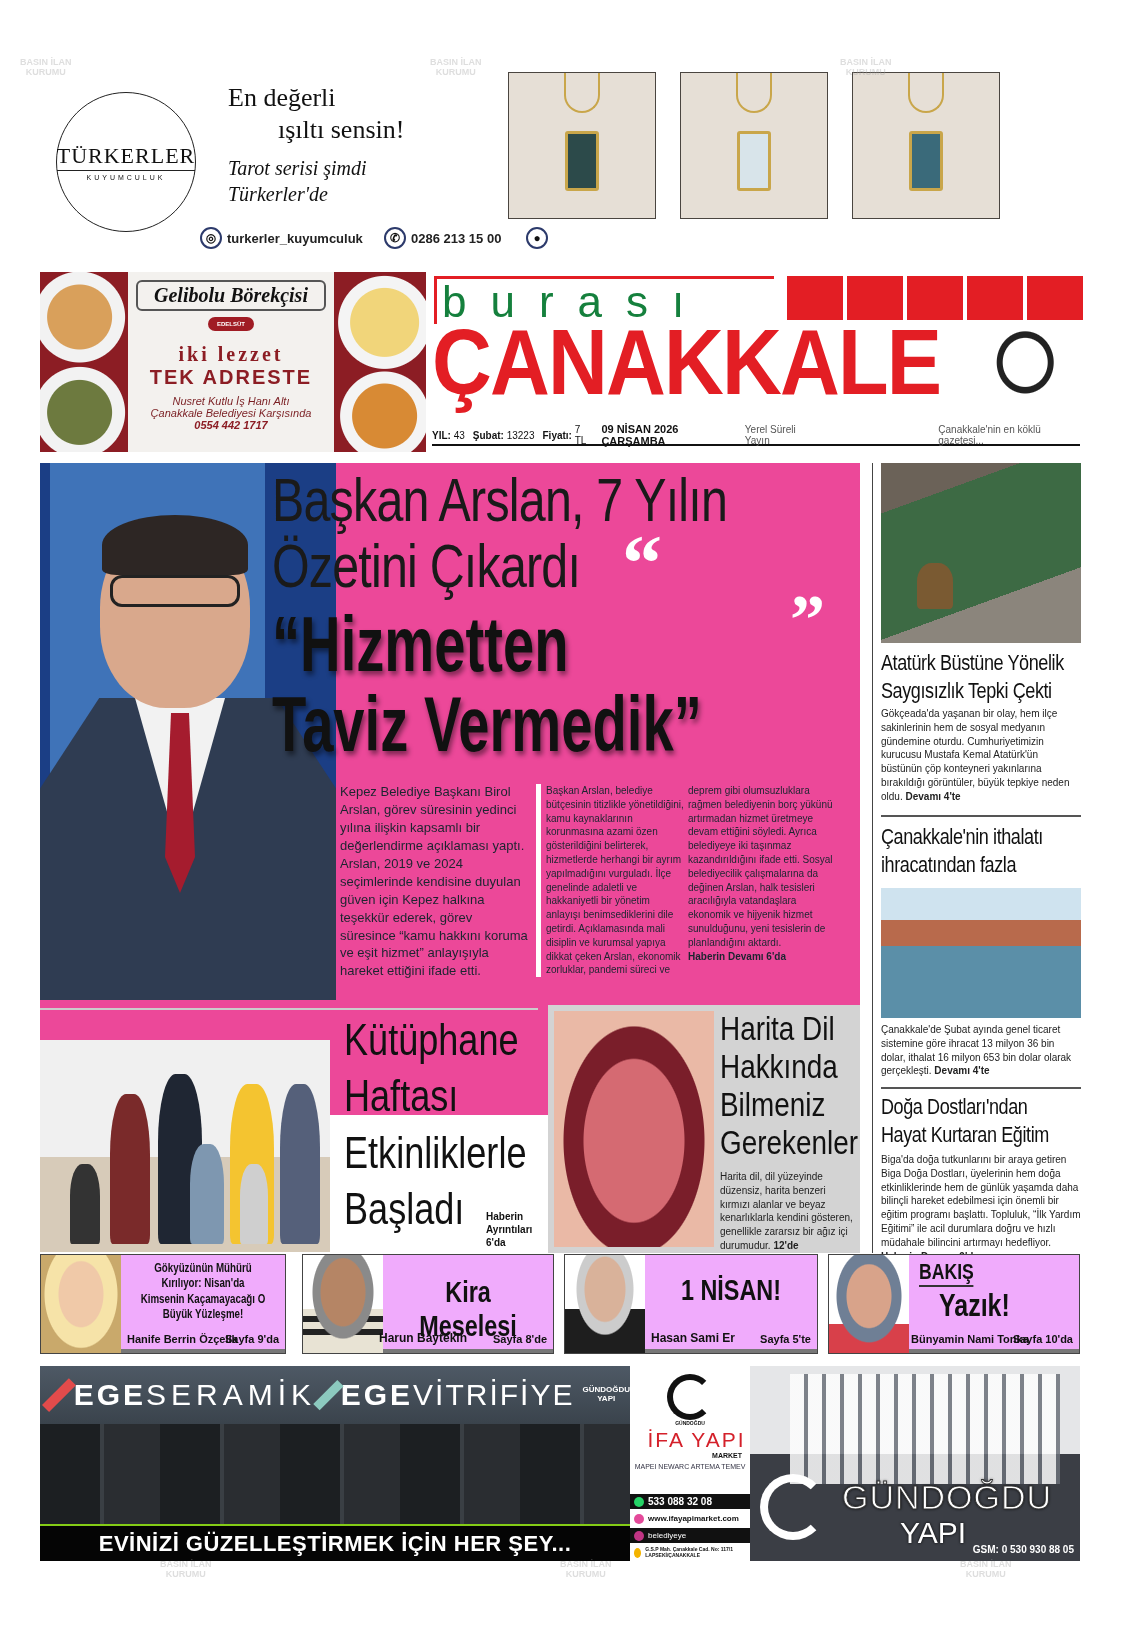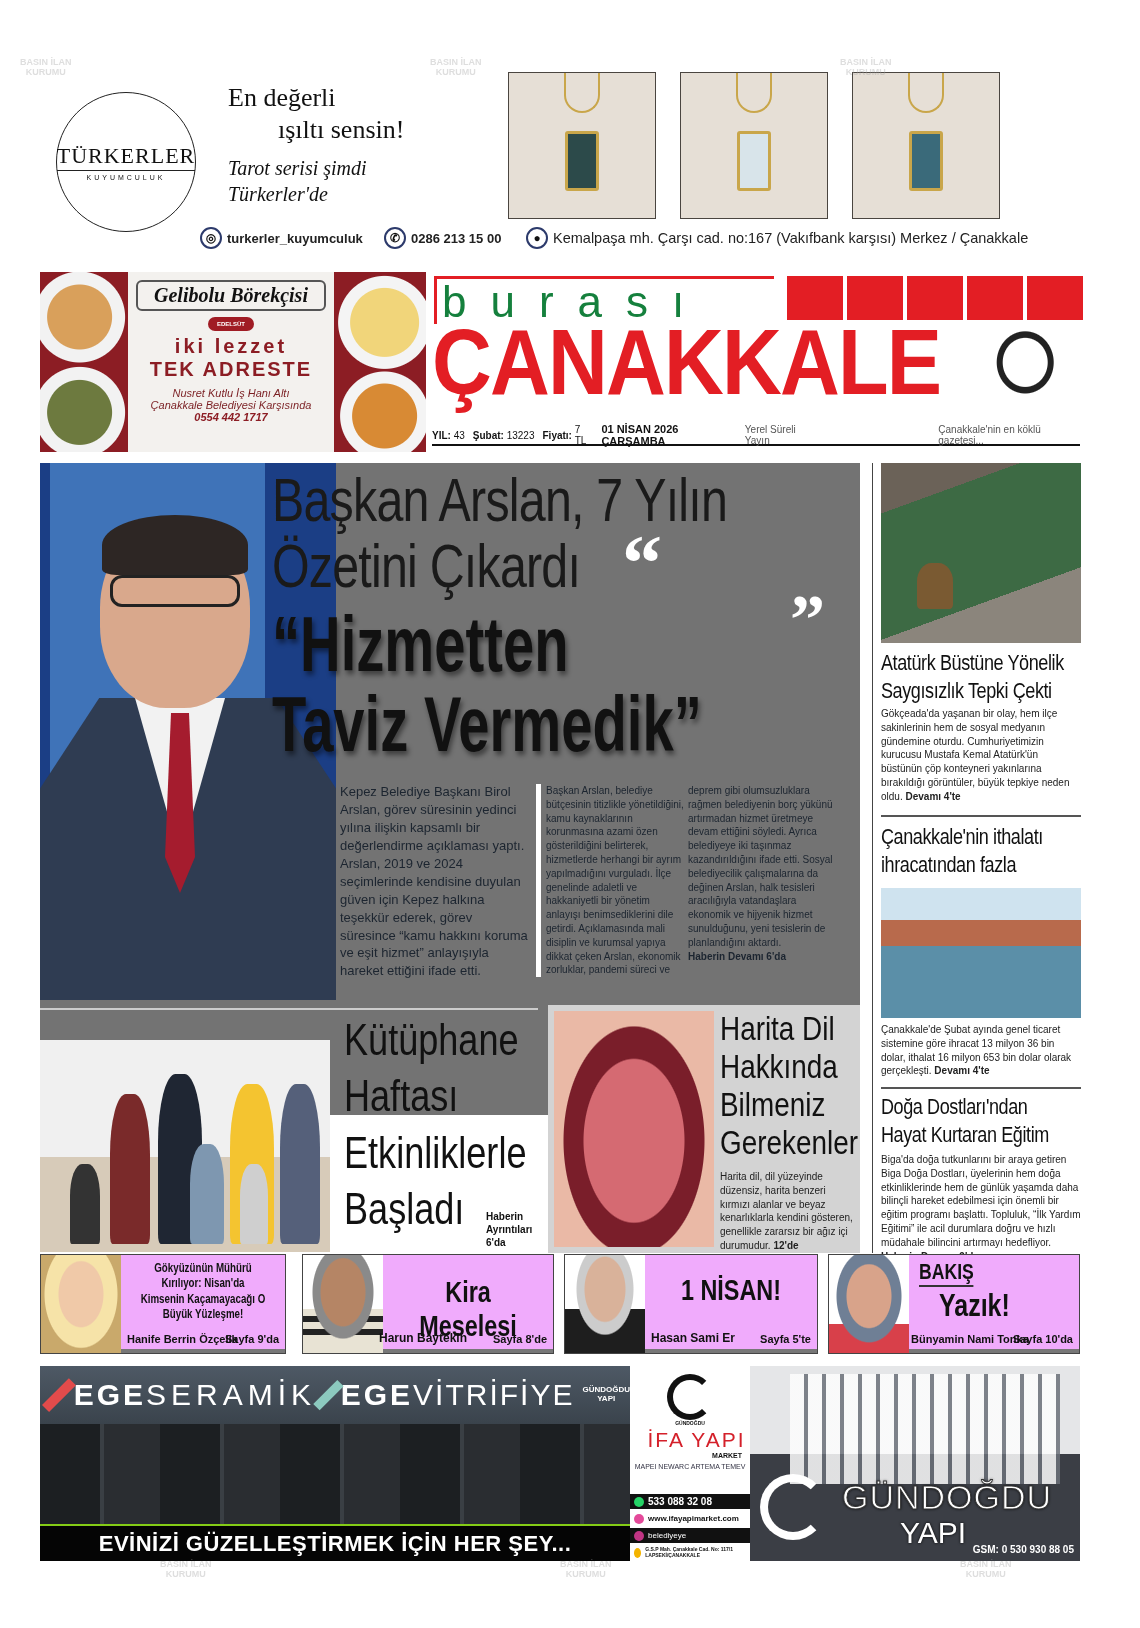--- a/index.html
+++ b/index.html
@@ -23,42 +23,42 @@
   .c-icon { width: 22px; height: 22px; border: 2px solid #2c3a6b; border-radius: 50%; display:inline-flex; align-items:center; justify-content:center; font-size: 12px; margin-right: 5px; color:#111; }
   .addr { font-weight: normal; font-size: 14.5px; }
 
   
   .borek { left: 40px; top: 272px; width: 386px; height: 180px; background: #8c1d24; overflow: hidden; }
   .borek .food-l { left: 0; top: 0; width: 88px; height: 180px; background: radial-gradient(circle at 45% 25%, #d9a05b 0 32px, #f2f2f2 33px 45px, transparent 46px), radial-gradient(circle at 45% 78%, #6d7a3f 0 32px, #f2f2f2 33px 45px, transparent 46px); }
   .borek .food-r { right: 0; top: 0; width: 92px; height: 180px; background: radial-gradient(circle at 55% 28%, #f1d57a 0 34px, #f4f4f4 35px 46px, transparent 47px), radial-gradient(circle at 55% 80%, #d88a34 0 32px, #f4f4f4 33px 44px, transparent 45px); }
   .borek .center { left: 88px; top: 0; width: 206px; height: 180px; background: #f3f1ee; text-align:center; }
   .borek .name { margin: 8px auto 0; width: 190px; border: 2px solid #555; border-radius: 6px; font-family: "Liberation Serif", serif; font-style: italic; font-weight: bold; font-size: 20px; padding: 2px 0; }
   .borek .badge { margin: 6px auto 0; width: 46px; height: 14px; background:#a01c24; border-radius: 8px; color:#fff; font-size: 6px; line-height:14px; font-weight:bold; }
-  .borek .l1 { font-size: 20px; font-weight: bold; color:#8c1d24; letter-spacing: 3px; margin-top: 4px; }
+  .borek .l1 { font-size: 20px; font-weight: bold; color:#8c1d24; letter-spacing: 3px; margin-top: 12px; font-family: Liberation Serif, serif; }
   .borek .l2 { font-size: 20px; font-weight: bold; color:#8c1d24; letter-spacing: 2px; }
   .borek .l3 { font-size: 11px; font-style: italic; color:#7a1e22; margin-top: 6px; }
   .borek .l4 { font-size: 11px; font-style: italic; color:#7a1e22; }
   .borek .l5 { font-size: 11px; font-weight: bold; font-style: italic; color:#8c1d24; }
 
   
   .mast { left: 432px; top: 272px; width: 648px; height: 180px; }
   .mast .top-line { left: 2px; top: 4px; width: 340px; height: 3px; background:#e31e24; }
   .mast .left-line { left: 2px; top: 4px; width: 3px; height: 48px; background:#e31e24; }
   .mast .burasi { left: 10px; top: 8px; font-size: 44px; letter-spacing: 24px; color:#15803d; font-weight: normal; line-height: 1; }
   .mast .blocks { left: 355px; top: 4px; display:flex; gap: 4px; }
   .mast .blocks span { display:block; width: 56px; height: 44px; background:#e31e24; }
   .mast .city { left: 0; top: 44px; font-size: 92px; font-weight: bold; color:#e31e24; letter-spacing: -2px; line-height: 1; transform: scaleX(0.9); transform-origin: left top; }
   .mast .portrait { left: 558px; top: 52px; width: 88px; height: 96px; background: radial-gradient(ellipse at 40% 40%, #fff 0 22px, #222 23px 28px, #fff 29px); border-radius: 40% 40% 10% 10%; }
   .mast .info { left: 0; top: 154px; width: 648px; height: 20px; display:flex; align-items:center; font-size: 10px; border-bottom: 2px solid #111; font-family: "Liberation Sans Narrow", "Liberation Sans", sans-serif; }
   .mast .info b { font-weight: bold; }
   .mast .info .sp { margin-right: 8px; }
   .mast .info .grey { color:#555; }
 
   
-  .main { left: 40px; top: 463px; width: 820px; height: 652px; background: #737373; overflow: hidden; }
+  .main { left: 40px; top: 463px; width: 820px; height: 652px; background: #ec4899; overflow: hidden; }
   .main .photo { left: 0; top: 0; width: 296px; height: 537px; background: #1b3e85; }
   .main .photo .bg-light { position:absolute; left:10px; top:0; width:215px; height:470px; background:#3f73b8; }
   .main .photo .head { position:absolute; left: 60px; top: 60px; width: 150px; height: 185px; background: #d9a88c; border-radius: 46% 46% 44% 44%; }
   .main .photo .hair { position:absolute; left: 62px; top: 52px; width: 146px; height: 60px; background: #2d2624; border-radius: 50% 50% 10% 10%; }
   .main .photo .glasses { position:absolute; left: 70px; top: 112px; width: 130px; height: 32px; border: 3px solid #222; border-radius: 12px; }
   .main .photo .suit { position:absolute; left: 0; top: 235px; width: 296px; height: 302px; background: #2f3c52; clip-path: polygon(20% 0, 80% 0, 100% 30%, 100% 100%, 0 100%, 0 30%); }
   .main .photo .shirt { position:absolute; left: 95px; top: 235px; width: 90px; height: 160px; background: #f2f2f2; clip-path: polygon(0 0, 100% 0, 50% 100%); }
   .main .photo .tie { position:absolute; left: 125px; top: 250px; width: 30px; height: 180px; background: #a51c2e; clip-path: polygon(20% 0, 80% 0, 100% 80%, 50% 100%, 0 80%); }
   .h1a { left: 232px; top: 6px; font-size: 62px; color:#1a1a1a; letter-spacing: -1px; line-height: 1; transform: scaleX(0.78); transform-origin: left top; white-space: nowrap; }
   .h1b { left: 232px; top: 72px; font-size: 62px; color:#1a1a1a; letter-spacing: -1px; line-height: 1; transform: scaleX(0.78); transform-origin: left top; white-space: nowrap; }
@@ -160,21 +160,20 @@
   <div class="abs contact-row" style="left:160px;">
     <span class="c-icon">◎</span>
     <span>turkerler_kuyumculuk</span>
   </div>
   <div class="abs contact-row" style="left:344px;">
     <span class="c-icon">✆</span>
     <span>0286 213 15 00</span>
   </div>
   <div class="abs contact-row" style="left:486px;">
     <span class="c-icon">●</span>
-    <span class="addr">Kemalpaşa mh. Çarşı cad. no:167 (Vakıfbank karşısı) Merkez / Çanakkale</span>
   </div>
 </div>
 
 <div class="abs borek">
   <div class="abs food-l"></div>
   <div class="abs center">
     <div class="name">Gelibolu Börekçisi</div>
     <div class="badge">EDELSÜT</div>
     <div class="l1">iki lezzet</div>
     <div class="l2">TEK ADRESTE</div>
@@ -195,21 +194,21 @@
       <span></span>
       <span></span>
       <span></span>
     </div>
   <div class="abs city">ÇANAKKALE</div>
   <div class="abs portrait"></div>
   <div class="abs info">
     <b>YIL:</b>&nbsp;<span class="sp">43</span>
     <b>Şubat:</b>&nbsp;<span class="sp">13223</span>
     <b>Fiyatı:</b>&nbsp;<span class="sp">7 TL</span>
-    <b class="sp" style="font-size:11px;">01 NİSAN 2026 ÇARŞAMBA</b>
+    <b class="sp" style="font-size:11px;">09 NİSAN 2026 ÇARŞAMBA</b>
     <span class="grey" style="margin-right:120px;">Yerel Süreli Yayın</span>
     <span class="grey">Çanakkale'nin en köklü gazetesi...</span>
   </div>
 </div>
 
 <div class="abs main">
   <div class="abs photo">
     <div class="bg-light"></div>
     <div class="suit"></div>
     <div class="shirt"></div>

